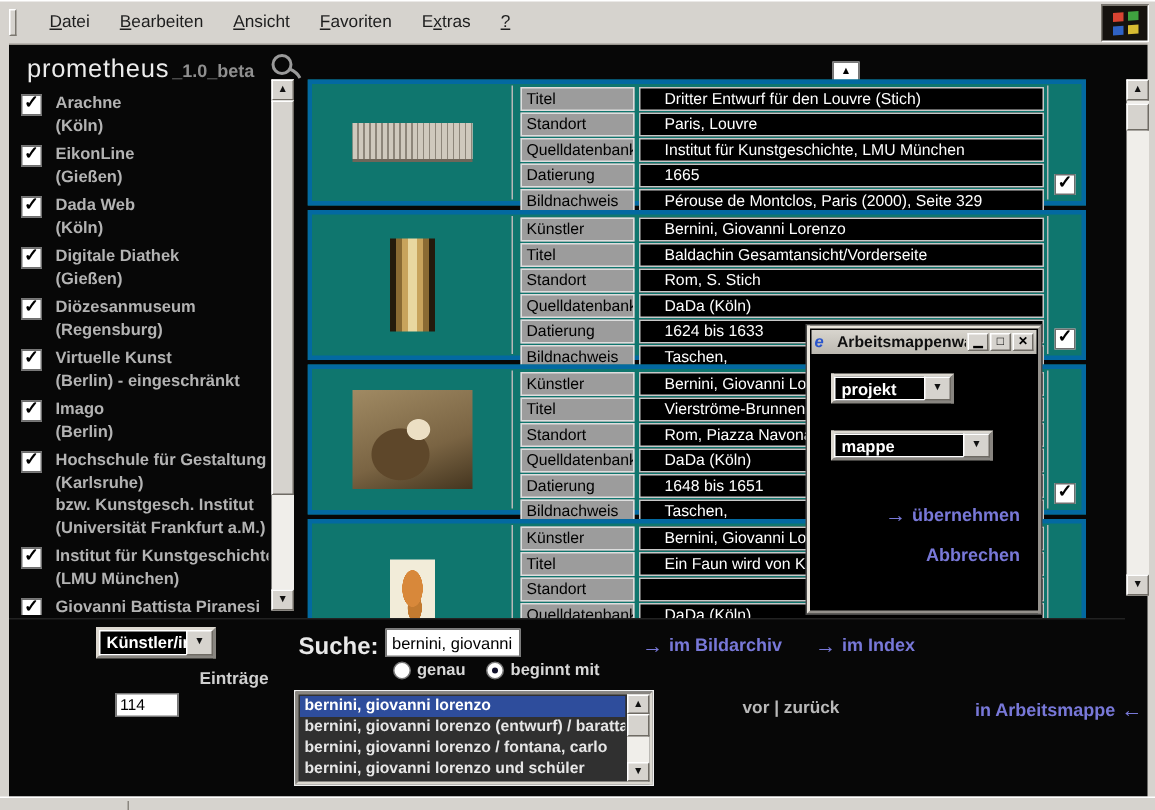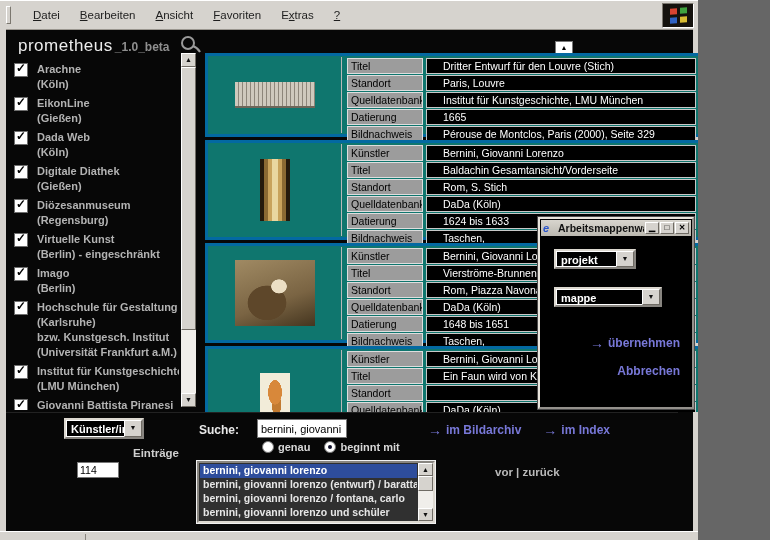--- a/index.html
+++ b/index.html
@@ -1,16 +1,16 @@
 <!DOCTYPE html>
 <html><head>
 <meta charset="utf-8">
 <style>
   html,body{margin:0;padding:0;background:#666;}
-  #screen{position:relative;width:698px;height:540px;background:#070707;overflow:hidden;
+  #screen{position:relative;width:770px;height:540px;background:#070707;overflow:hidden;
           font-family:"Liberation Sans",sans-serif;-webkit-font-smoothing:antialiased;}
 
   
   .menubar{position:absolute;top:0;left:0;right:0;height:28px;background:#d6d3ce;
            border-top:1px solid #fff;border-bottom:1px solid #9a968f;}
   .menurow{position:absolute;top:4px;left:6px;display:flex;align-items:center;height:20px;}
   .grip{width:3px;height:16px;border:1px solid;border-color:#fff #7b776f #7b776f #fff;margin-right:12px;}
   .mi{font-size:11.5px;color:#1e1e1e;padding:3px 10px;cursor:default;white-space:nowrap;}
   .mi u{text-decoration:underline;}
   .throbber{position:absolute;right:4px;top:2px;width:30px;height:23px;background:#15120e;
@@ -95,21 +95,21 @@
   .selval{flex:1;border:1px solid #fff;border-right:none;color:#fff;font-size:11px;font-weight:bold;
           padding:2px 4px;white-space:nowrap;overflow:hidden;}
   .selbtn{width:16px;flex:none;background:#d6d3ce;border:1px solid;border-color:#fff #6f6b64 #6f6b64 #fff;
           font-size:7px;line-height:14px;text-align:center;color:#111;}
 
   .lnk{color:#7878d8;font-weight:bold;font-size:12px;white-space:nowrap;cursor:pointer;}
   .arr{color:#7878d8;font-weight:bold;font-size:14px;margin:0 4px;}
 
   
   .panelline{position:absolute;left:6px;right:20px;top:412px;height:1px;background:#222;}
-  .suche{position:absolute;left:199px;top:423px;font-size:12px;font-weight:bold;color:#e8e8e8;}
+  .suche{position:absolute;left:199px;top:423px;font-size:16px;font-weight:bold;color:#e8e8e8;}
   .sinput{position:absolute;left:257px;top:419px;width:90px;height:19px;background:#fff;border:1px solid #777;
           font-family:"Liberation Sans",sans-serif;font-size:11px;padding:1px 3px;box-sizing:border-box;color:#000;}
   .radios{position:absolute;left:262px;top:441px;font-size:11px;font-weight:bold;color:#d8d8d8;display:flex;align-items:center;}
   .radio{display:inline-block;width:10px;height:10px;border-radius:50%;background:#fff;border:1px solid #777;position:relative;margin-right:4px;flex:none;}
   .radio.sel::after{content:"";position:absolute;left:3px;top:3px;width:4px;height:4px;border-radius:50%;background:#10102a;}
   .radios .gap{width:14px;}
   .cinput{position:absolute;left:77px;top:462px;width:42px;height:16px;background:#fff;border:1px solid #777;
           font-family:"Liberation Sans",sans-serif;font-size:10.5px;padding:0 2px;box-sizing:border-box;color:#000;}
   .eintraege{position:absolute;left:133px;top:447px;font-size:11.5px;font-weight:bold;color:#cfcfcf;}
   .pager{position:absolute;left:495px;top:466px;font-size:11.5px;font-weight:bold;color:#b9b9b9;}
@@ -444,18 +444,22 @@
     </div>
     <div class="lsb">
       <div class="sbtn" style="top:0;height:13px;">▲</div>
       <div class="sthumb" style="top:13px;height:15px;"></div>
       <div class="sbtn" style="bottom:0;height:13px;">▼</div>
     </div>
   </div>
 
   <span class="pager">vor | zurück</span>
 
+  <div class="workfolder">
+    <span class="lnk">in Arbeitsmappe</span>
+    <span class="arr">←</span>
+  </div>
 
   <div class="statusbar">
     <span class="seg"></span>
   </div>
 
 </div>
 
 </body></html>

